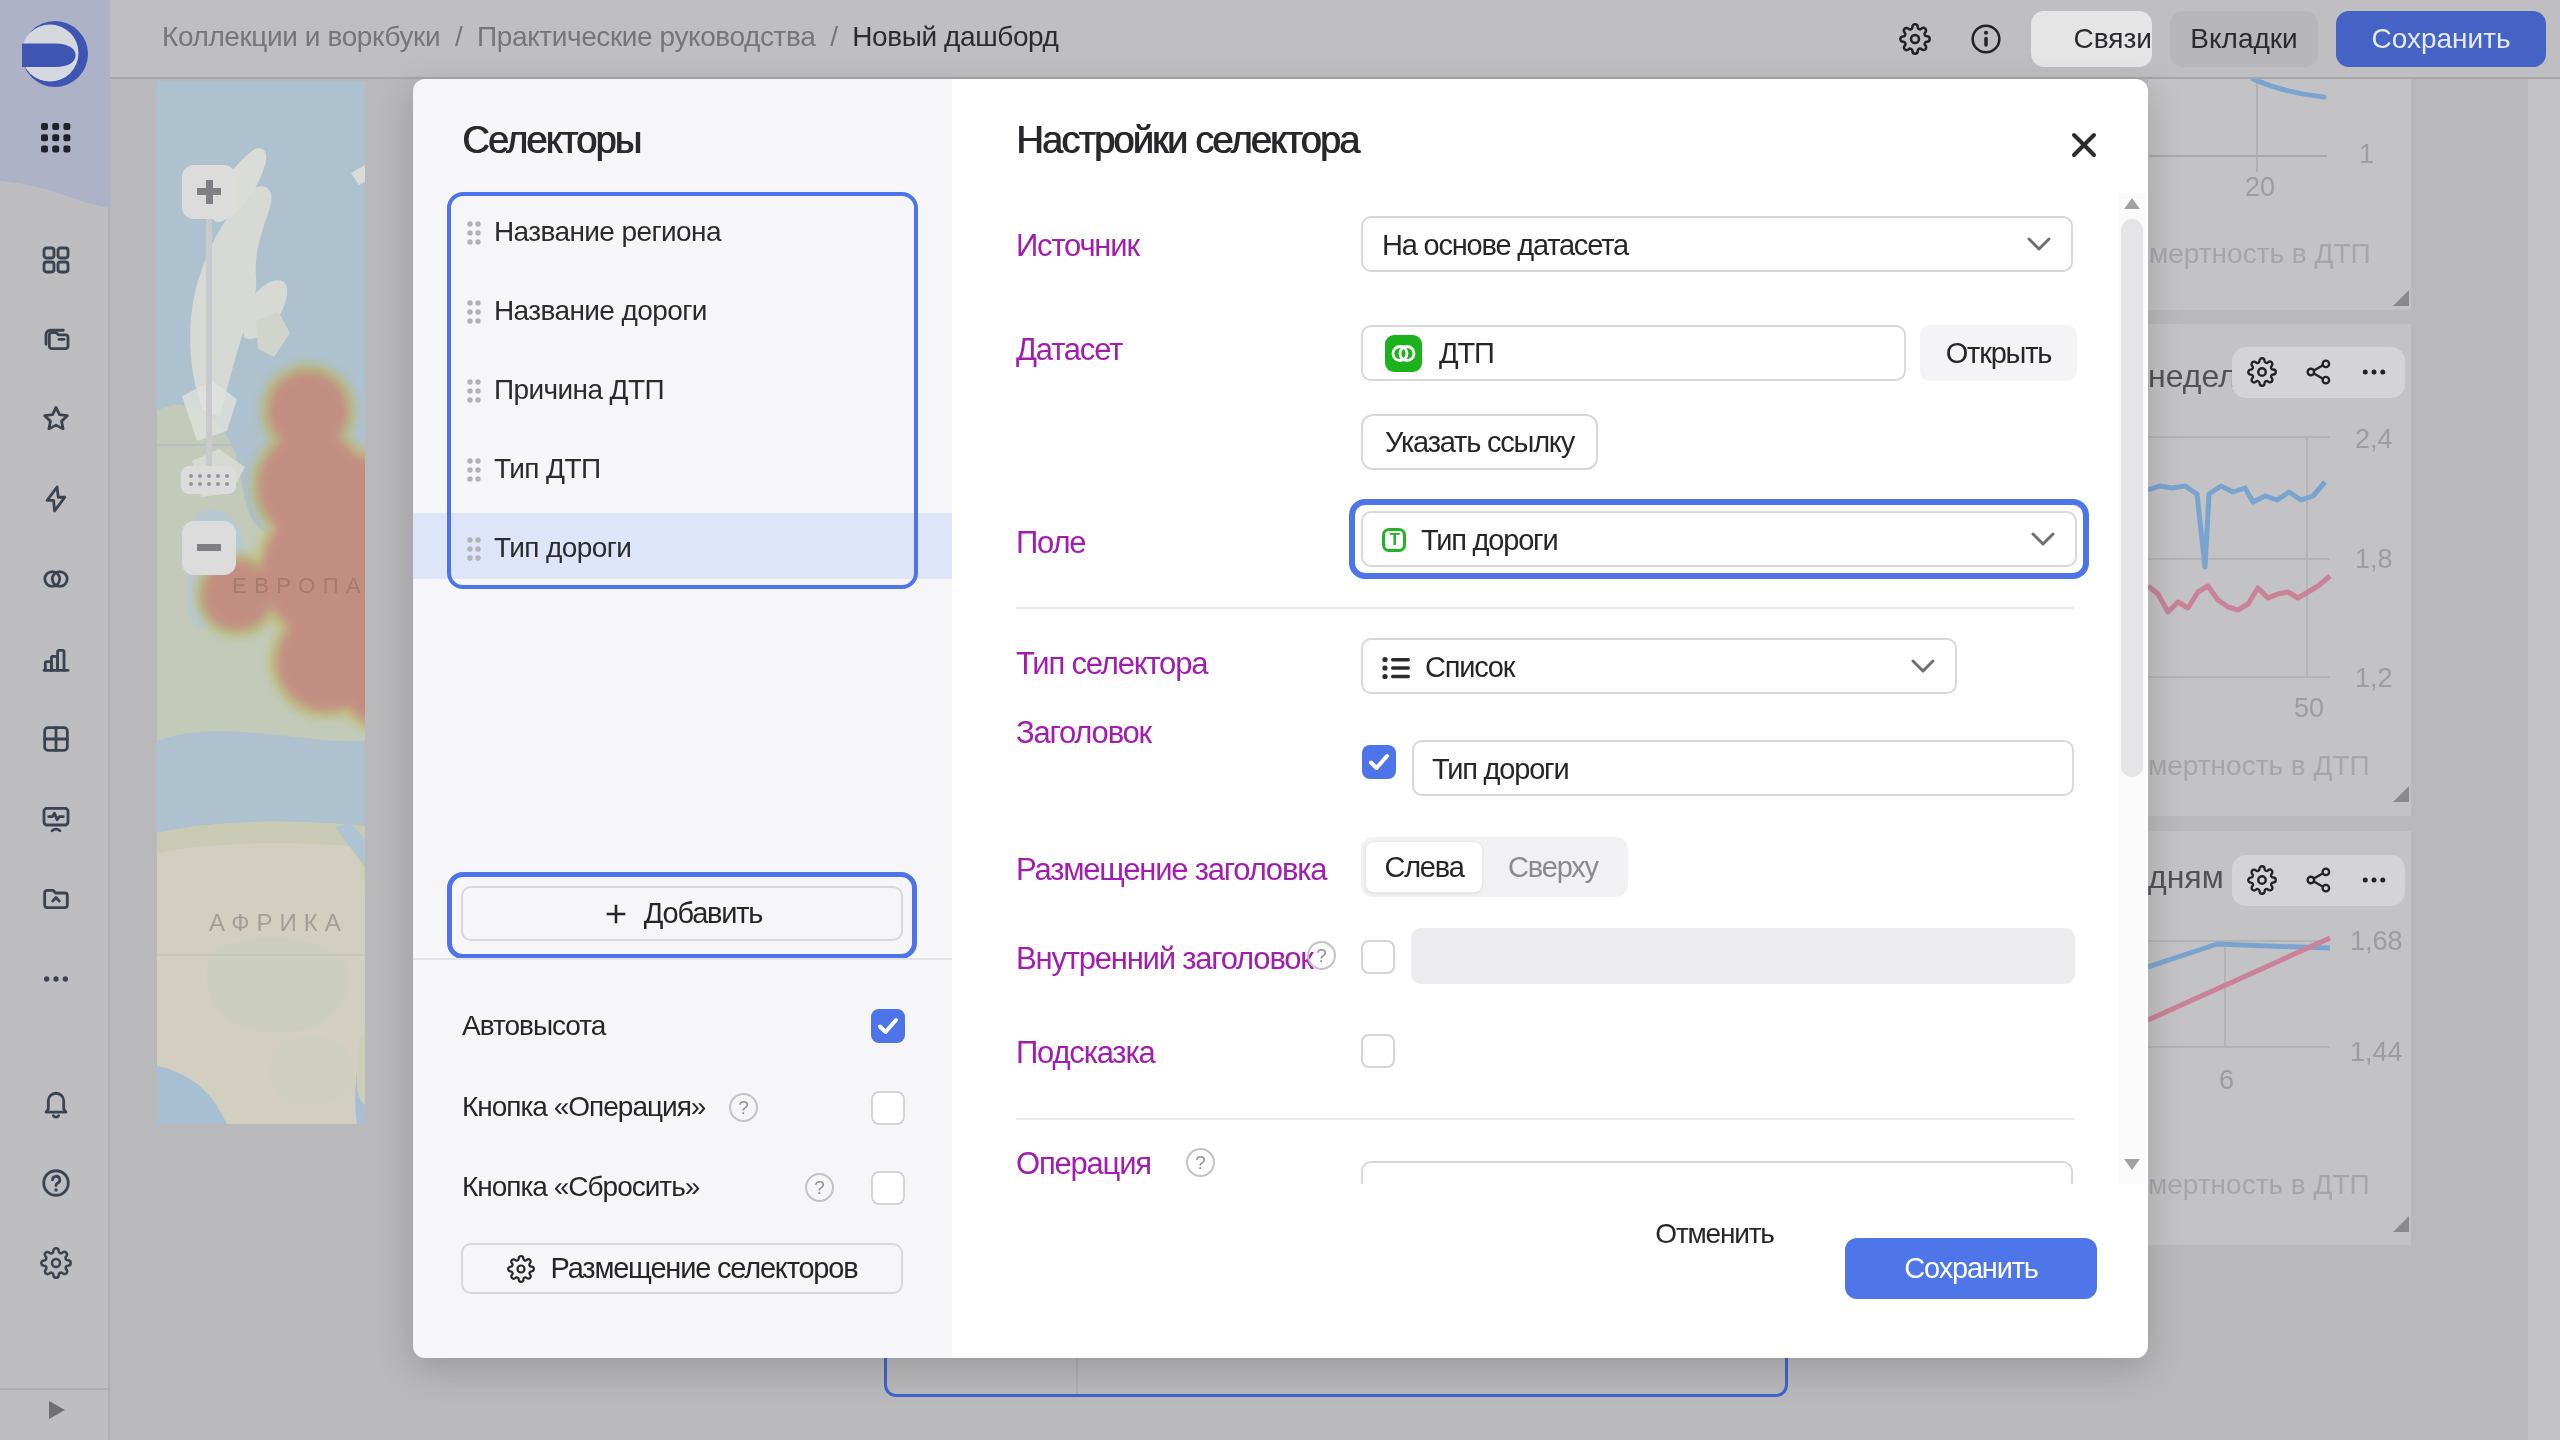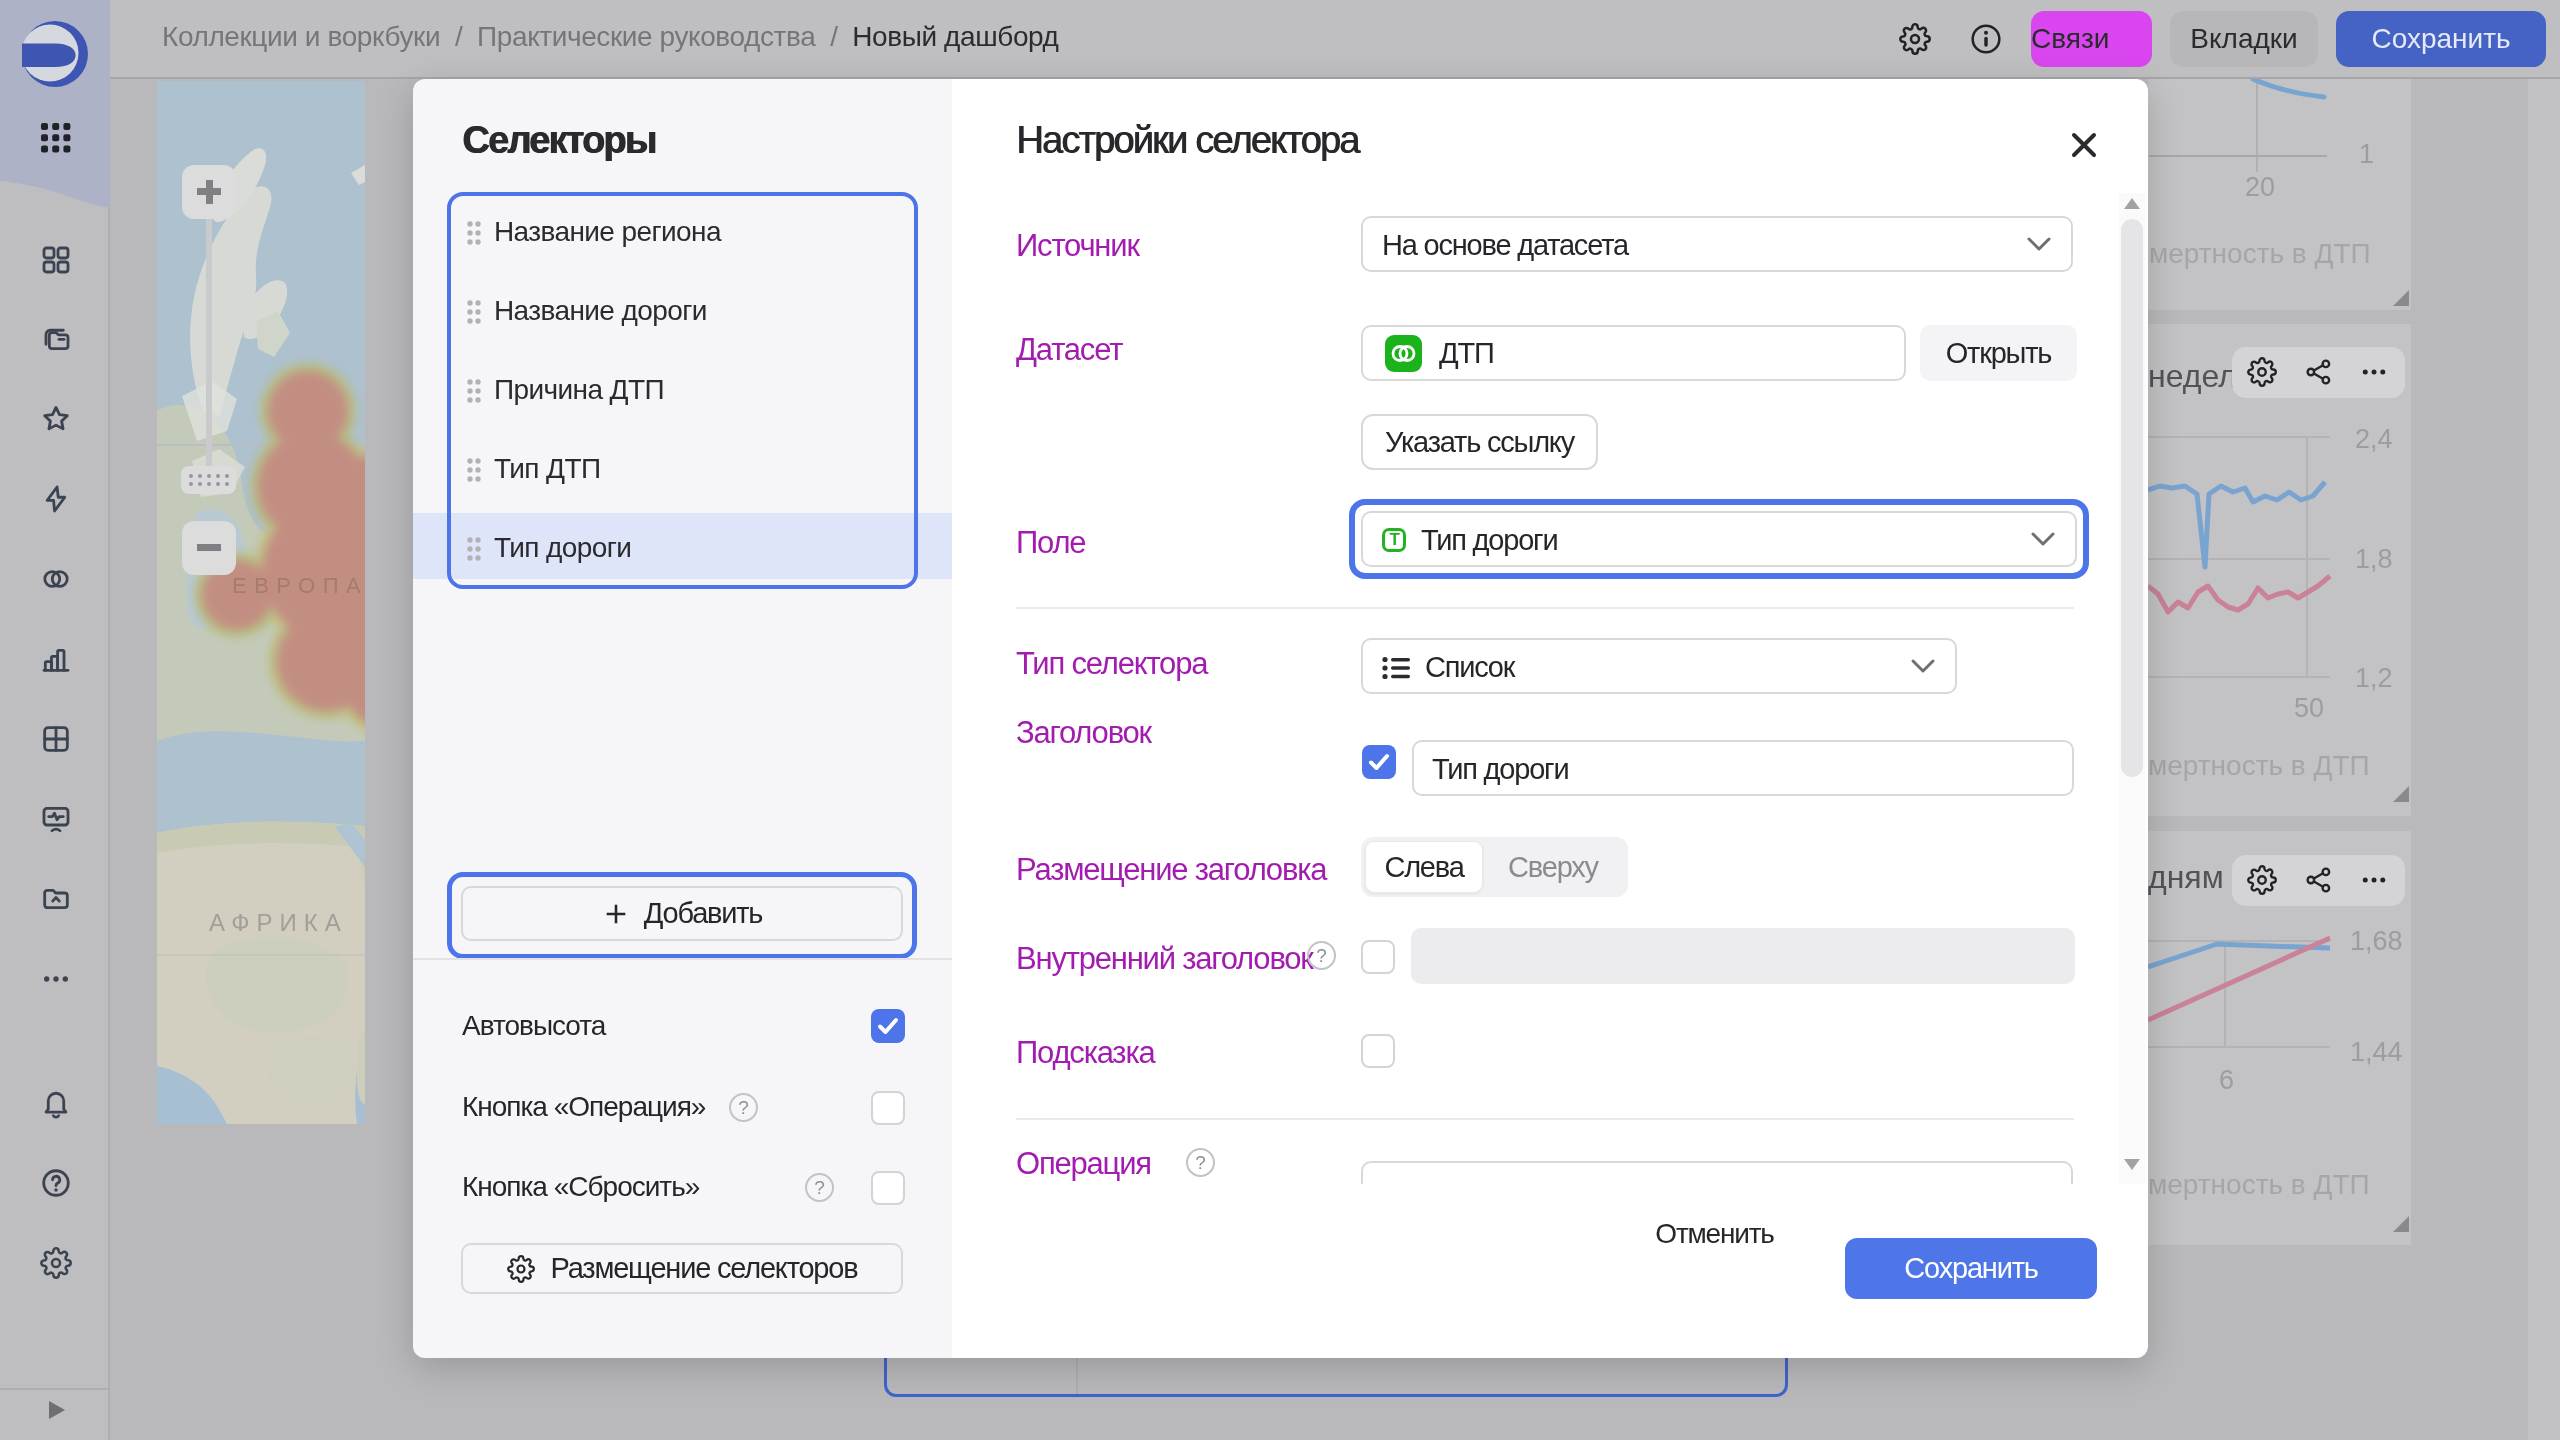--- a/index.html
+++ b/index.html
@@ -62,21 +62,21 @@
 </svg>
 
 <div class="abs" id="header" style="left:0;top:0;width:2560px;height:79px;background:#bfbfc1;border-bottom:2px solid #a6a6a8">
   <div class="abs" style="left:162px;top:21px;font-size:28px;letter-spacing:-0.4px;color:#75767a">Коллекции и воркбуки&nbsp;&nbsp;/&nbsp;&nbsp;Практические руководства&nbsp;&nbsp;/&nbsp;&nbsp;<span style="color:#2b2c30">Новый дашборд</span></div>
   <svg class="abs" style="left:1899px;top:23px;color:#212226" width="32" height="32">
         <use href="#i-gear"></use>
       </svg>
   <svg class="abs" style="left:1970px;top:23px;color:#212226" width="32" height="32">
         <use href="#i-info"></use>
       </svg>
-  <div class="abs" style="left:2031px;top:11px;width:121px;height:56px;background:#d946ef;border-radius:13px;text-align:left;line-height:56px;font-size:28px;color:#2a2b2f">Связи</div>
+  <div class="abs" style="left:2031px;top:11px;width:121px;height:56px;background:#e5e5e5;border-radius:13px;text-align:right;line-height:56px;font-size:28px;color:#2a2b2f">Связи</div>
   <div class="abs" style="left:2170px;top:11px;width:148px;height:56px;background:#b7b7b9;border-radius:13px;text-align:center;line-height:56px;font-size:28px;color:#2a2b2f">Вкладки</div>
   <div class="abs" style="left:2336px;top:11px;width:210px;height:56px;background:#4463c4;border-radius:13px;text-align:center;line-height:56px;font-size:28px;color:#e6e9f6">Сохранить</div>
 </div>
 
 <div class="abs" id="sidebar" style="left:0;top:0;width:110px;height:1440px;background:#bebec0;border-right:2px solid #aeaeb0">
   <svg class="abs" style="left:0;top:0" width="110" height="230" viewBox="0 0 110 230">
         <path d="M0 0 H110 V208 C96 206 78 200 58 193 C38 186 18 183 0 181 Z" fill="#aeb2c6"></path>
       </svg>
   <svg class="abs" style="left:22px;top:21px" width="66" height="66" viewBox="0 0 66 66">
     <circle cx="33" cy="33" r="33" fill="#3e55b2"></circle>
@@ -329,21 +329,21 @@
   <polygon points="245,401 261,401 261,385" fill="#8a8a8e"></polygon>
 </svg>
 </div>
 
 <div class="abs" style="left:884px;top:1330px;width:904px;height:67px;border:3px solid #3f64cf;border-radius:12px"></div>
 <div class="abs" style="left:1076px;top:1358px;width:2px;height:36px;background:#aeaeb0"></div>
 
 <div class="abs" id="dialog" style="left:413px;top:79px;width:1735px;height:1279px;border-radius:12px;box-shadow:0 10px 36px rgba(0,0,0,0.18);overflow:hidden">
 
   <div class="abs" id="leftcol" style="left:0;top:0;width:539px;height:1279px;background:#f6f6f8">
-    <div class="abs" style="left:49px;top:40px;font-size:38px;letter-spacing:-1.8px;font-weight:bold;color:#2a2a2e;text-shadow:0.9px 0 0 #2a2a2e">Селекторы</div>
+    <div class="abs" style="left:49px;top:40px;font-size:38px;letter-spacing:-1.8px;font-weight:normal;color:#2a2a2e;text-shadow:0.9px 0 0 #2a2a2e">Селекторы</div>
 
     <div class="abs" style="left:0;top:434px;width:539px;height:66px;background:#dfe5f8"></div>
 
     <div class="abs" style="left:34px;top:113px;width:471px;height:397px;border:4px solid #4d74e8;border-radius:16px"></div>
     <div class="litem" style="top:137px"><svg style="position:absolute;left:-28px;top:4px" width="16" height="26" viewBox="0 0 16 26">
             <g fill="#b2b2b6">
               <circle cx="4" cy="4" r="2.7"></circle>
               <circle cx="12" cy="4" r="2.7"></circle>
               <circle cx="4" cy="13" r="2.7"></circle>
               <circle cx="12" cy="13" r="2.7"></circle>

